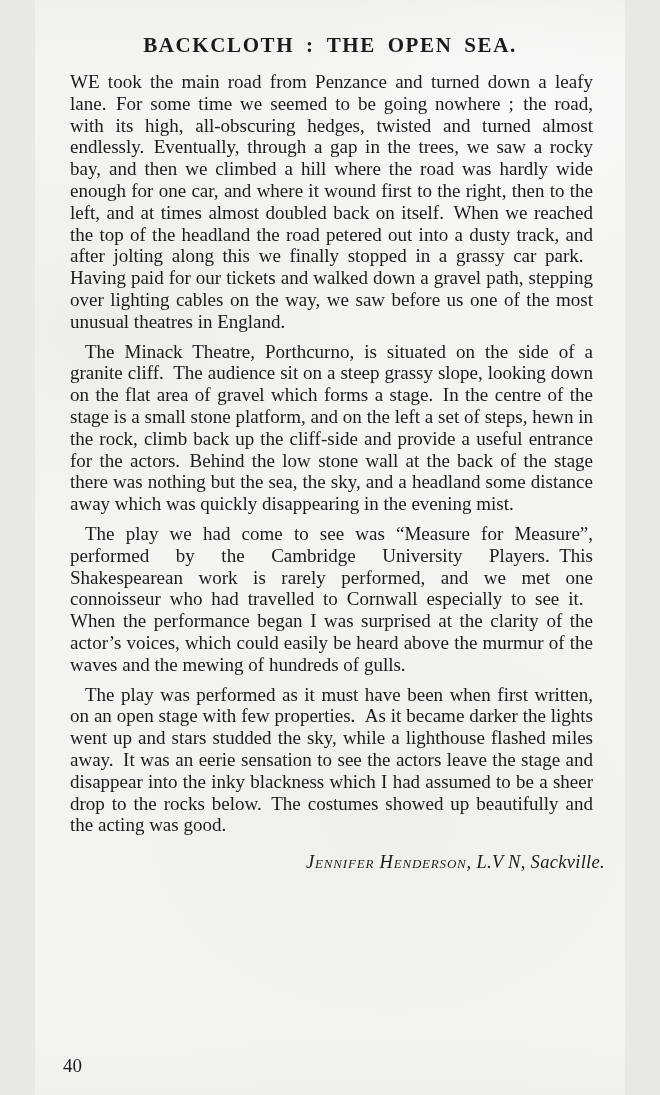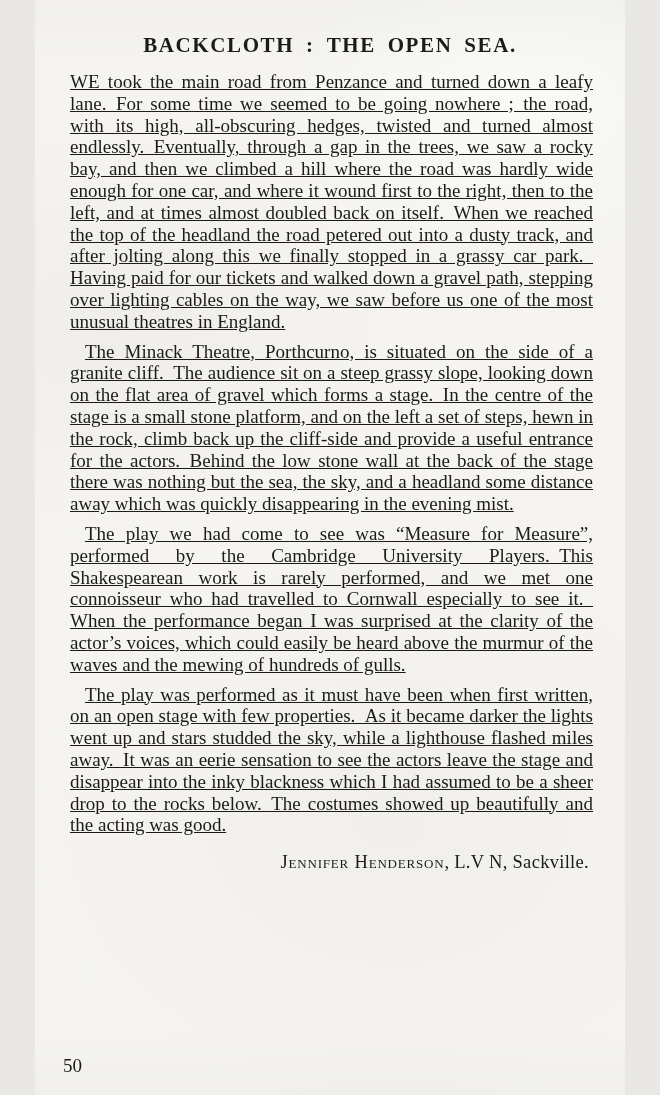--- a/index.html
+++ b/index.html
@@ -30,33 +30,33 @@
     font-weight: bold;
     letter-spacing: 1.6px;
     word-spacing: 5px;
     line-height: 26px;
   }
   .content {
     margin: 0 32px 16px 35px;
     font-size: 19px;
     line-height: 21.8px;
     text-align: justify;
-    text-decoration: underline;
   }
   .content p {
     margin: 0 0 8px 0;
   }
   .content p.indent {
     text-indent: 15px;
   }
   .byline {
-    margin: 16px 36px 0 35px;
+    margin: 16px 20px 0 35px;
     text-align: right;
     font-size: 18.5px;
     letter-spacing: 0.3px;
+    font-style: italic;
   }
   .byline .name {
     font-variant: small-caps;
     letter-spacing: 0.8px;
   }
   .page-number {
     position: absolute;
     left: 28px;
     bottom: 18px;
     font-size: 19px;
@@ -73,15 +73,15 @@
     <p>WE took the main road from Penzance and turned down a leafy lane. For some time we seemed to be going nowhere ; the road, with its high, all-obscuring hedges, twisted and turned almost endlessly. Eventually, through a gap in the trees, we saw a rocky bay, and then we climbed a hill where the road was hardly wide enough for one car, and where it wound first to the right, then to the left, and at times almost doubled back on itself. When we reached the top of the headland the road petered out into a dusty track, and after jolting along this we finally stopped in a grassy car park. Having paid for our tickets and walked down a gravel path, stepping over lighting cables on the way, we saw before us one of the most unusual theatres in England.</p>
     <p class="indent">The Minack Theatre, Porthcurno, is situated on the side of a granite cliff. The audience sit on a steep grassy slope, looking down on the flat area of gravel which forms a stage. In the centre of the stage is a small stone platform, and on the left a set of steps, hewn in the rock, climb back up the cliff-side and provide a useful entrance for the actors. Behind the low stone wall at the back of the stage there was nothing but the sea, the sky, and a headland some distance away which was quickly disappearing in the evening mist.</p>
     <p class="indent">The play we had come to see was “Measure for Measure”, performed by the Cambridge University Players. This Shakespearean work is rarely performed, and we met one connoisseur who had travelled to Cornwall especially to see it. When the performance began I was surprised at the clarity of the actor’s voices, which could easily be heard above the murmur of the waves and the mewing of hundreds of gulls.</p>
     <p class="indent">The play was performed as it must have been when first written, on an open stage with few properties. As it became darker the lights went up and stars studded the sky, while a lighthouse flashed miles away. It was an eerie sensation to see the actors leave the stage and disappear into the inky blackness which I had assumed to be a sheer drop to the rocks below. The costumes showed up beautifully and the acting was good.</p>
   </div>
 
   <div class="byline">
     <span class="name">Jennifer Henderson</span><span>, L.V N, Sackville.</span>
   </div>
 
-  <div class="page-number">50</div>
+  <div class="page-number">40</div>
 
 </div>
 
 </body></html>

